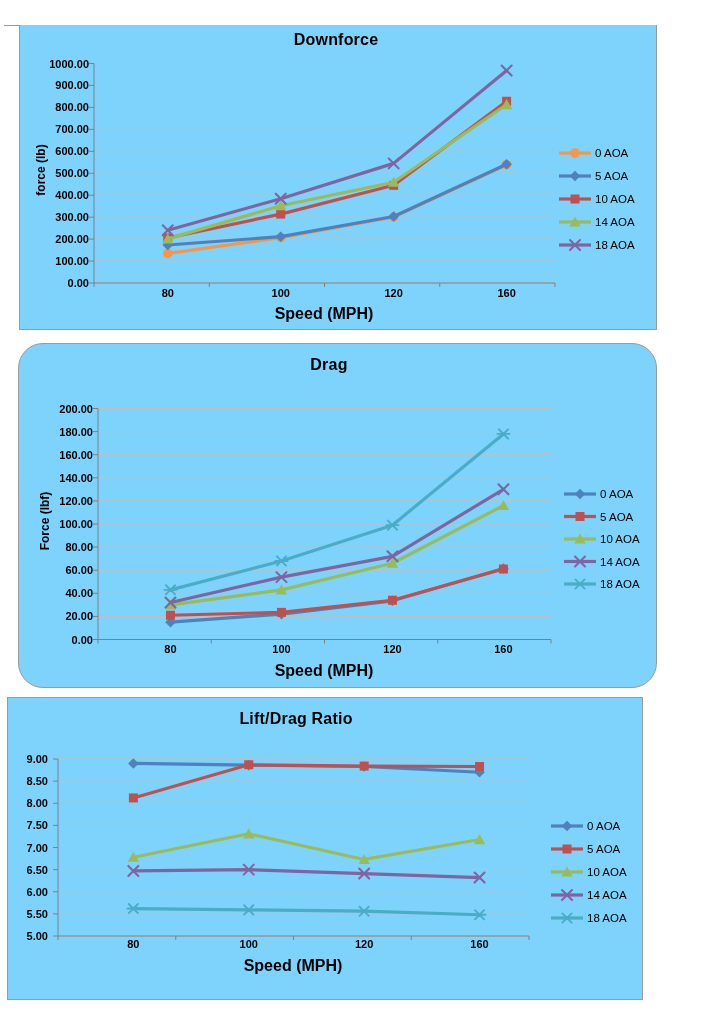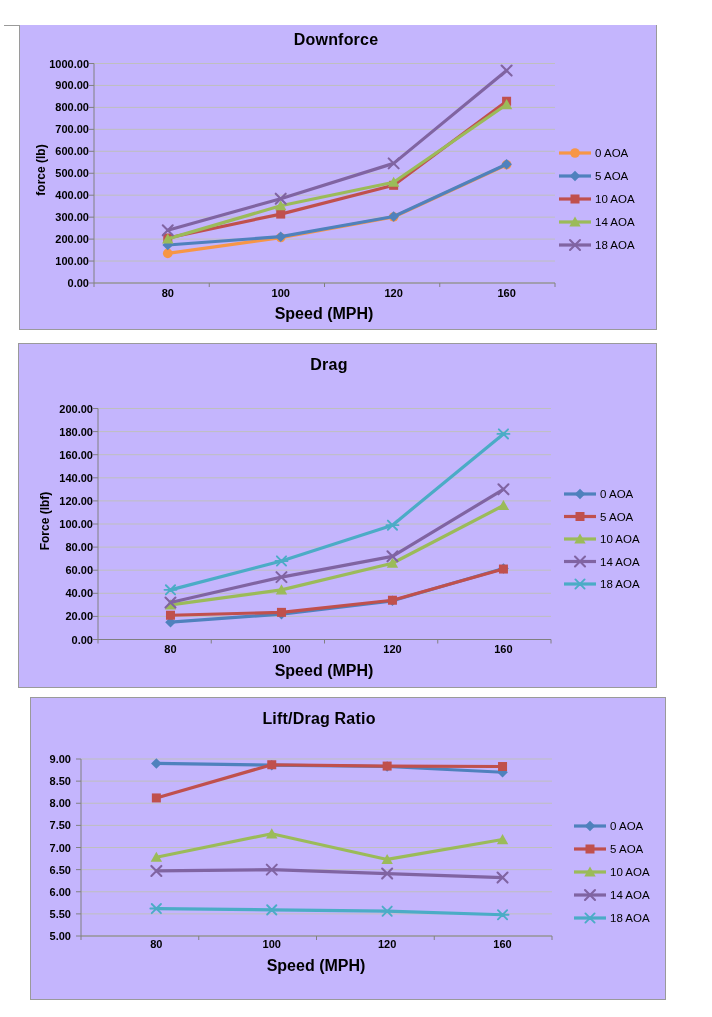--- a/index.html
+++ b/index.html
@@ -3,21 +3,21 @@
 <meta charset="utf-8">
 <style>
   html,body{margin:0;padding:0;}
   body{
     width:712px;height:1017px;background:#ffffff;position:relative;
     font-family:"Liberation Sans",sans-serif;color:#000;
     overflow:hidden;
   }
   .frame-line{position:absolute;background:#9a9a9a;}
   .panel{
-    position:absolute;background:#c4b5fd;box-sizing:border-box;
+    position:absolute;background:#7dd3fc;box-sizing:border-box;
     border:1px solid #9a9a9a;
   }
   .panel.no-top{border-top:none;}
   .chart-title{
     position:absolute;margin:0;font-size:16px;font-weight:bold;
     transform:translateX(-50%);white-space:nowrap;letter-spacing:.2px;
   }
   .y-title{
     position:absolute;font-size:12px;font-weight:bold;white-space:nowrap;
     transform:translate(-50%,-50%) rotate(-90deg);
@@ -190,21 +190,21 @@
           <line x1="539" y1="220" x2="571" y2="220" stroke="#8064A2" stroke-width="3.2"></line>
           <g>
             <path d="M 550 215 L 560 225 M 550 225 L 560 215" stroke="#8064A2" stroke-width="2.1" fill="none" stroke-linecap="round"></path>
           </g>
           <text x="575" y="224" font-size="11.5" fill="#000000">18 AOA</text>
         </g>
       </g>
     </svg>
 </section>
 
-<section class="panel" id="panel-1" style="left:18px;top:343px;width:639px;height:345px;">
+<section class="panel" id="panel-1" style="left:18px;top:343px;width:639px;height:345px;border-radius:25px;">
   <h2 class="chart-title" style="left:310px;top:12px;">Drag</h2>
   <div class="y-title" style="left:26px;top:177px;">Force (lbf)</div>
   <div class="x-title" style="left:305px;top:318px;">Speed (MPH)</div>
   <svg class="plot" width="639" height="345" viewBox="0 0 639 345">
       <line x1="79" y1="64.5" x2="532" y2="64.5" stroke="#BFBFBF" stroke-width="1"></line>
       <line x1="74" y1="64.5" x2="79" y2="64.5" stroke="#808080" stroke-width="1"></line>
       <text x="74" y="68.5" text-anchor="end" font-size="11" font-weight="bold" fill="#000000">200.00</text>
       <line x1="79" y1="87.6" x2="532" y2="87.6" stroke="#BFBFBF" stroke-width="1"></line>
       <line x1="74" y1="87.6" x2="79" y2="87.6" stroke="#808080" stroke-width="1"></line>
       <text x="74" y="91.6" text-anchor="end" font-size="11" font-weight="bold" fill="#000000">180.00</text>
@@ -354,21 +354,21 @@
           <line x1="545" y1="240" x2="577" y2="240" stroke="#4BACC6" stroke-width="3.2"></line>
           <g>
             <path d="M 556.4 235.4 L 565.6 244.6 M 556.4 244.6 L 565.6 235.4 M 555 240 L 567 240" stroke="#4BACC6" stroke-width="1.9" fill="none" stroke-linecap="round"></path>
           </g>
           <text x="581" y="244" font-size="11.5" fill="#000000">18 AOA</text>
         </g>
       </g>
     </svg>
 </section>
 
-<section class="panel" id="panel-2" style="left:30px;top:697px;width:636px;height:303px;">
+<section class="panel" id="panel-2" style="left:7px;top:697px;width:636px;height:303px;">
   <h2 class="chart-title" style="left:288px;top:12px;">Lift/Drag Ratio</h2>
   <div class="x-title" style="left:285px;top:259px;">Speed (MPH)</div>
   <svg class="plot" width="636" height="303" viewBox="0 0 636 303">
       <line x1="50" y1="61" x2="521" y2="61" stroke="#BFBFBF" stroke-width="1"></line>
       <line x1="45" y1="61" x2="50" y2="61" stroke="#808080" stroke-width="1"></line>
       <text x="40" y="65" text-anchor="end" font-size="11" font-weight="bold" fill="#000000">9.00</text>
       <line x1="50" y1="83.125" x2="521" y2="83.125" stroke="#BFBFBF" stroke-width="1"></line>
       <line x1="45" y1="83.125" x2="50" y2="83.125" stroke="#808080" stroke-width="1"></line>
       <text x="40" y="87.125" text-anchor="end" font-size="11" font-weight="bold" fill="#000000">8.50</text>
       <line x1="50" y1="105.25" x2="521" y2="105.25" stroke="#BFBFBF" stroke-width="1"></line>

